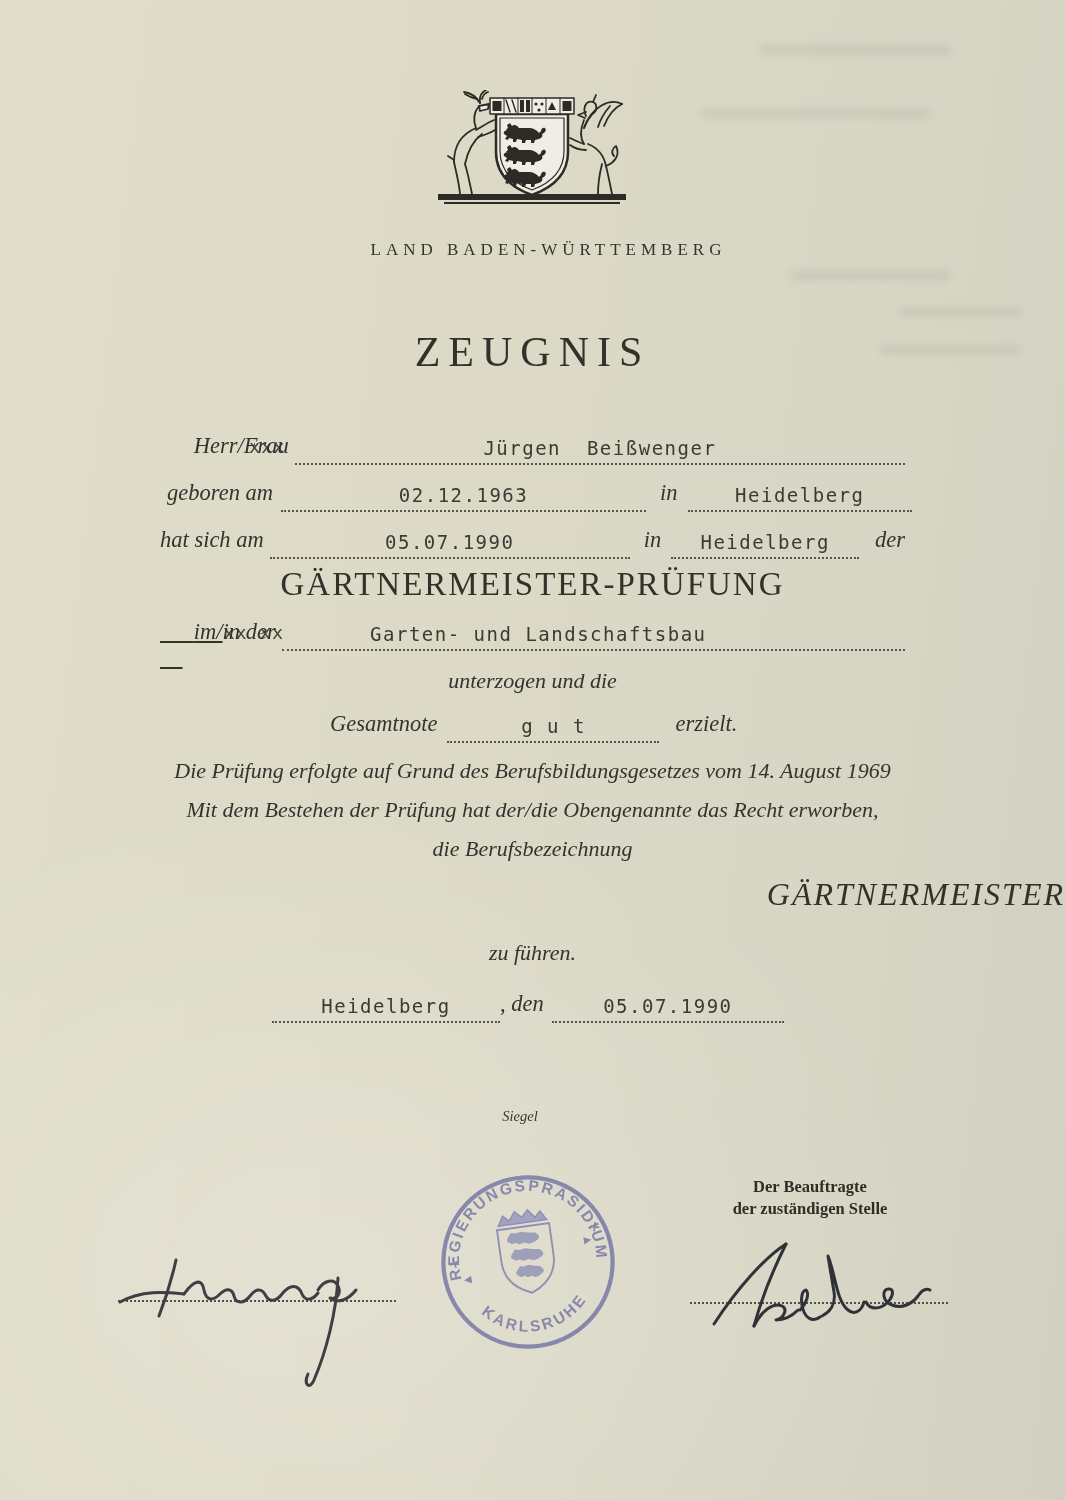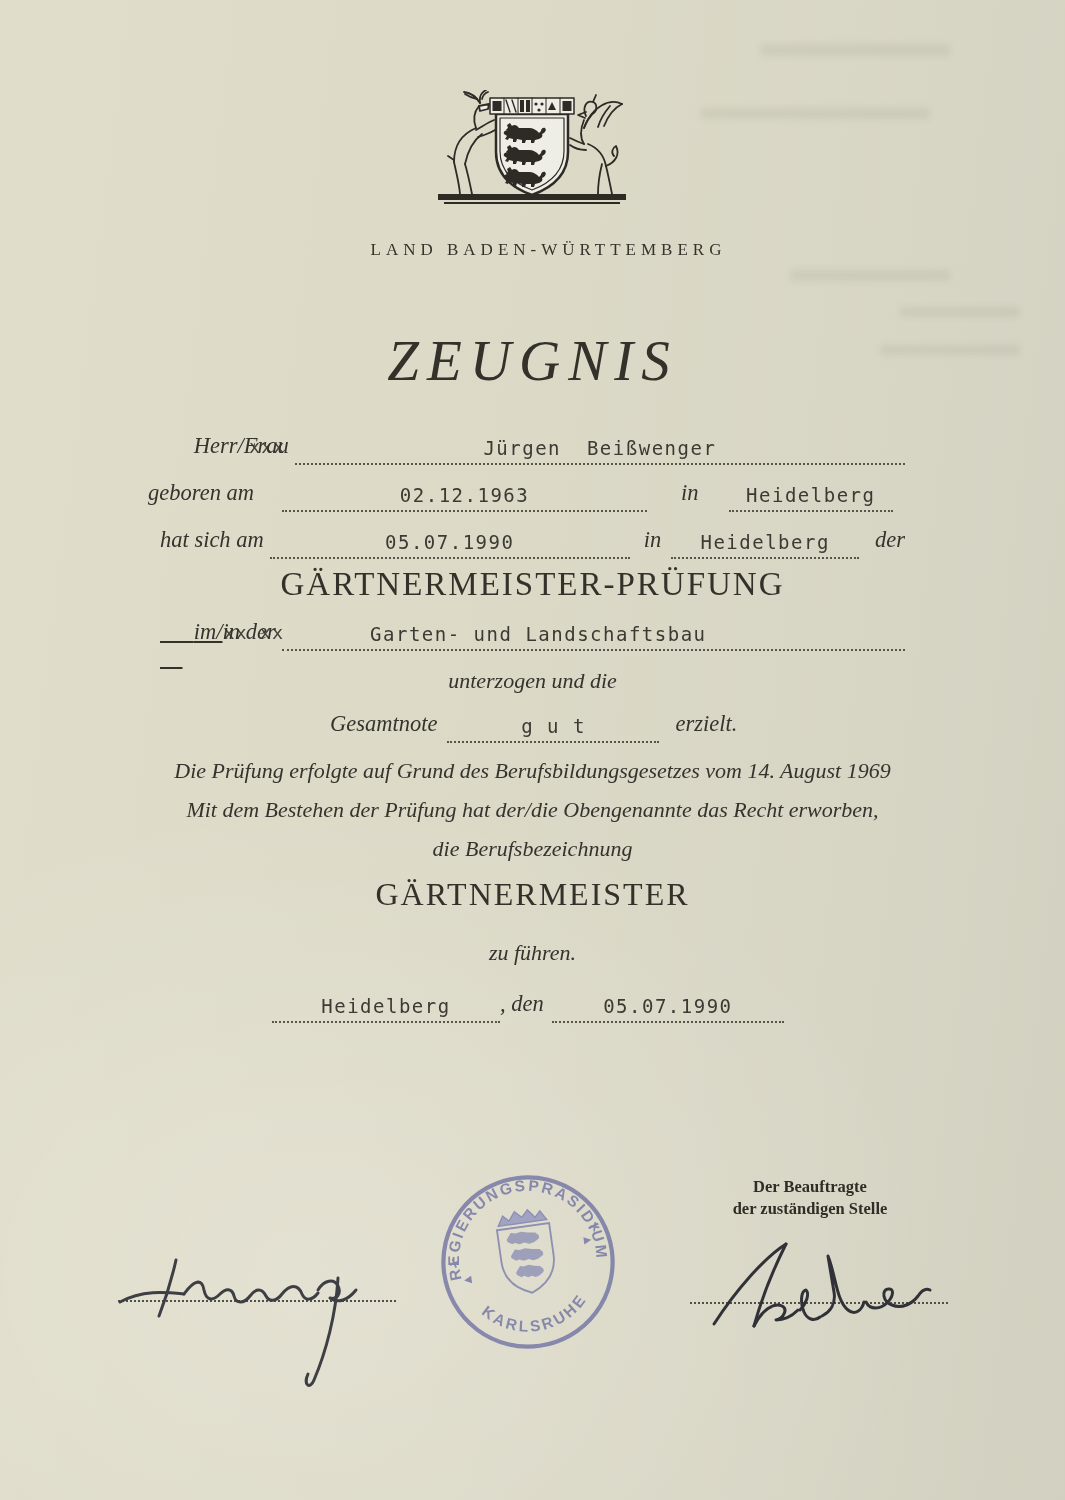--- a/index.html
+++ b/index.html
@@ -13,25 +13,25 @@
       linear-gradient(97deg, #e0ddcb 0%, #dcd9c7 45%, #d7d5c4 78%, #d2d0c0 100%);
     font-family:"Liberation Serif", serif;
     color:#34312a;
   }
   
   .smudge{position:absolute;background:rgba(110,115,96,0.10);filter:blur(3px);border-radius:4px;pointer-events:none;}
   
   .land-title{position:absolute;top:240px;left:16px;width:100%;text-align:center;
     font-size:17px;letter-spacing:5px;color:#36332b;}
   .main-title{position:absolute;top:328px;left:0;width:100%;text-align:center;
-    font-size:57px;letter-spacing:8px;color:#34312a;font-style:italic;}
+    font-size:42px;letter-spacing:8px;color:#34312a;}
   .exam-title{position:absolute;top:566px;left:0;width:100%;text-align:center;
     font-size:33px;letter-spacing:2px;color:#34312a;}
-  .profession-title{position:absolute;top:876px;left:0;width:100%;text-align:center;
-    font-size:32px;letter-spacing:2px;color:#34312a;}
+  .profession-title{position:absolute;top:876px;left:0;width:100%;text-align:right;
+    font-size:32px;letter-spacing:2px;color:#34312a;font-style:italic;}
   
   .row{position:absolute;display:flex;align-items:center;height:34px;}
   .lbl{font-style:italic;font-size:22.5px;color:#35332d;padding-bottom:2px;white-space:pre;}
   .dotfield{position:relative;border-bottom:2px dotted #57544a;height:100%;}
   .dotfield .val{position:absolute;left:0;right:0;bottom:4px;text-align:center;
     font-family:"DejaVu Sans Mono", monospace;font-size:19px;letter-spacing:1.5px;
     color:#3b3a33;white-space:pre;}
   .grow{flex:1;}
   .struck{position:relative;display:inline-block;}
   .xover{position:absolute;left:1px;top:3px;width:100%;text-align:center;
@@ -135,21 +135,21 @@
 
   <div class="row" style="left:160px;top:430px;width:745px;">
     <span class="lbl">
       <span>Herr/</span><span class="struck"><span>Frau</span><span class="xover">xxx</span></span>
     </span>
     <span class="dotfield grow" style="margin-left:6px;">
       <span class="val">Jürgen  Beißwenger</span>
     </span>
   </div>
 
-  <div class="row" style="left:148px;top:477px;width:745px;gap:20px;">
+  <div class="row" style="left:167px;top:477px;width:745px;">
     <span class="lbl">geboren am</span>
     <span class="dotfield" style="margin-left:8px;width:365px;">
       <span class="val">02.12.1963</span>
     </span>
     <span class="lbl" style="margin:0 10px 0 14px;">in</span>
     <span class="dotfield grow">
       <span class="val">Heidelberg</span>
     </span>
   </div>
 
@@ -197,20 +197,21 @@
   <div class="row" style="left:272px;top:988px;width:512px;">
     <span class="dotfield" style="width:228px;">
       <span class="val">Heidelberg</span>
     </span>
     <span class="lbl">, den</span>
     <span class="dotfield grow" style="margin-left:8px;">
       <span class="val">05.07.1990</span>
     </span>
   </div>
 
+  <div class="siegel">Siegel</div>
 
   <div class="role" style="left:685px;top:1176px;width:250px;">
     <div>Der Beauftragte</div>
     <div>der zuständigen Stelle</div>
   </div>
 
   <div class="sigline" style="left:118px;top:1300px;width:278px;"></div>
   <div class="sigline" style="left:690px;top:1302px;width:258px;"></div>
 
   <svg class="absvg" style="left:434px;top:1168px;transform:rotate(-8deg);opacity:0.88;" width="188" height="188" viewBox="0 0 200 200">

